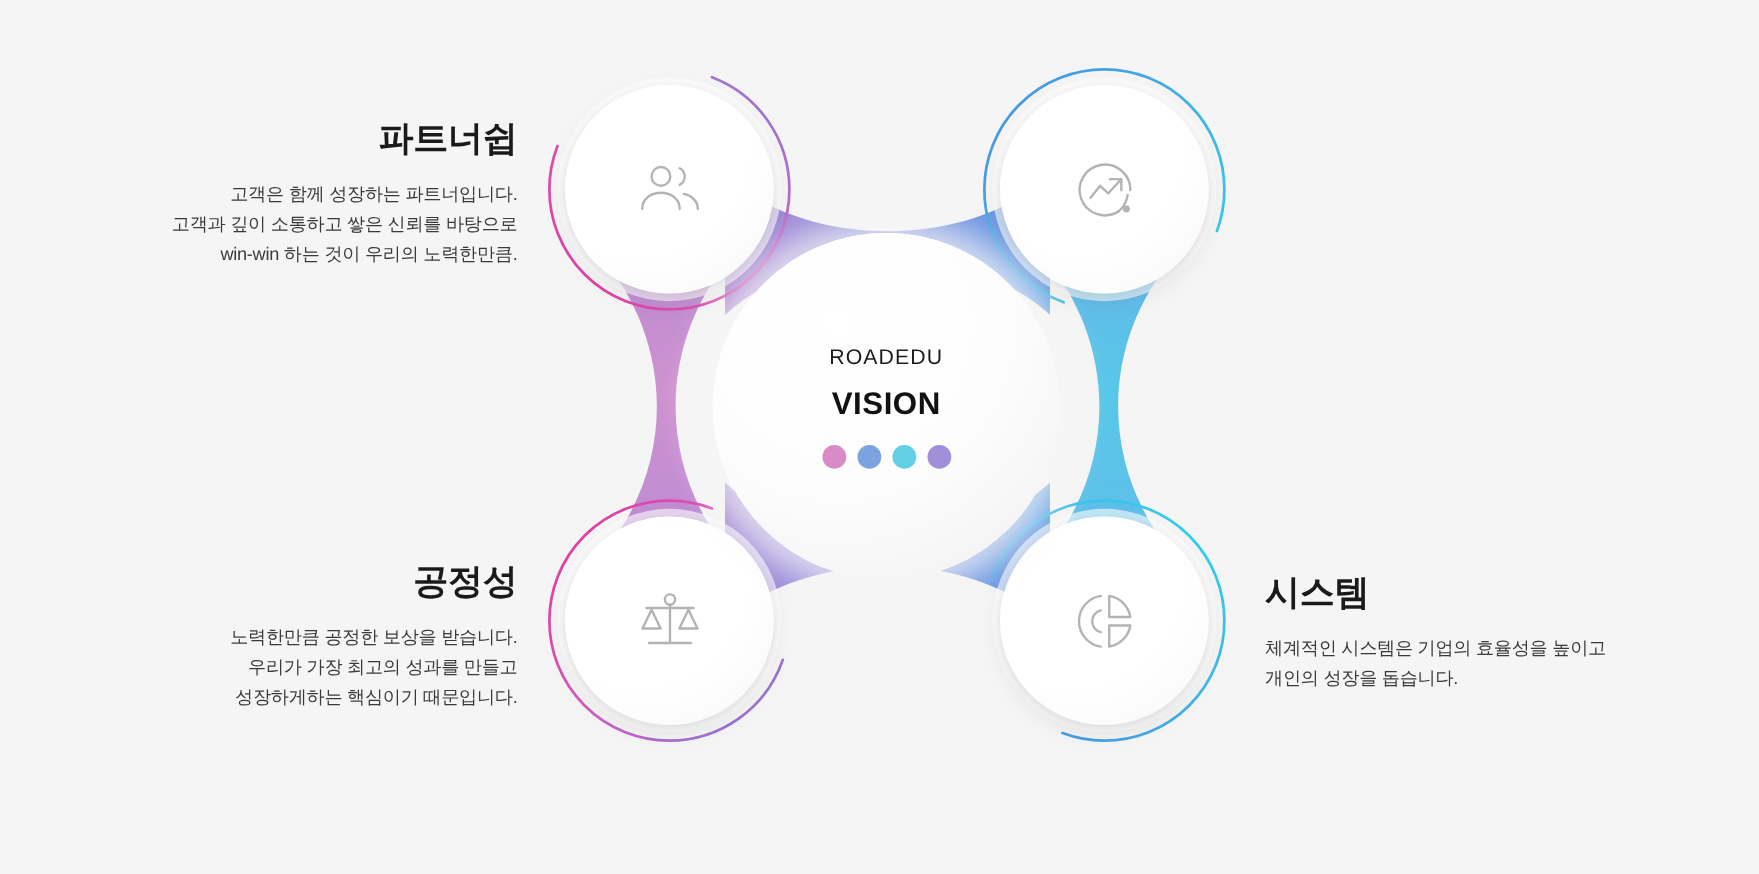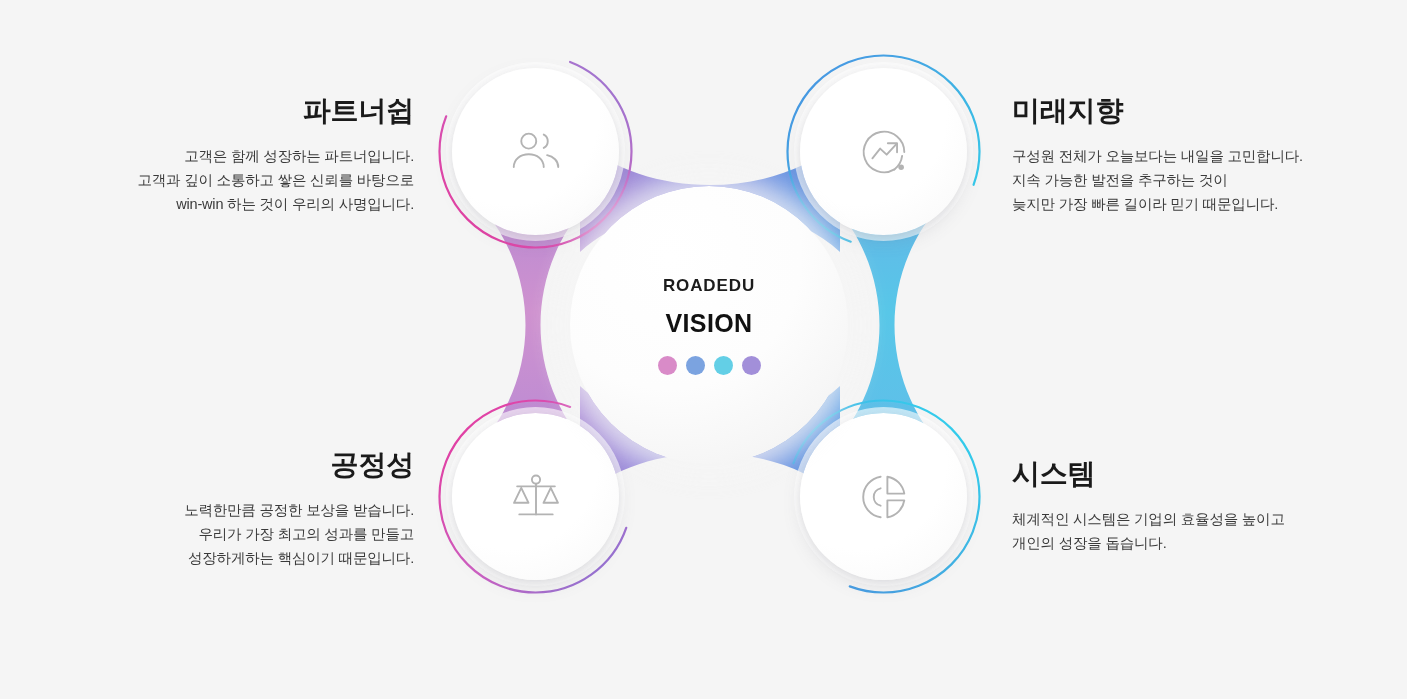--- a/index.html
+++ b/index.html
@@ -80,21 +80,21 @@
     display: flex;
     flex-direction: column;
     align-items: center;
     justify-content: center;
     box-shadow: 0 0 26px 14px rgba(246,246,246,0.75);
   }
   .hub-kicker {
     font-size: 17px;
     letter-spacing: 0.9px;
     color: #1c1c1c;
-    font-weight: 700;
+    font-weight: 400;
     margin-bottom: 13px;
   }
   .hub-title {
     font-size: 25px;
     font-weight: bold;
     letter-spacing: 0.4px;
     color: #111111;
     margin-bottom: 18px;
   }
   .hub-dots {
@@ -252,29 +252,23 @@
         <span class="hub-dot" style="background: rgb(99, 207, 230);"></span>
         <span class="hub-dot" style="background: rgb(162, 143, 217);"></span>
       </div>
     </div>
   </div>
 
   <div class="block block-left block-tl">
     <h3>파트너쉽</h3>
     <p>고객은 함께 성장하는 파트너입니다.
 고객과 깊이 소통하고 쌓은 신뢰를 바탕으로
-win-win 하는 것이 우리의 사명입니다.</p>
-  </div>
-
-  <div class="block block-right block-tr">
-    <h3>미래지향</h3>
-    <p>구성원 전체가 오늘보다는 내일을 고민합니다.
-지속 가능한 발전을 추구하는 것이
-늦지만 가장 빠른 길이라 믿기 때문입니다.</p>
-  </div>
+win-win 하는 것이 우리의 노력한만큼.</p>
+  </div>
+
 
   <div class="block block-right block-br">
     <h3>시스템</h3>
     <p>체계적인 시스템은 기업의 효율성을 높이고
  개인의 성장을 돕습니다.</p>
   </div>
 
   <div class="block block-left block-bl">
     <h3>공정성</h3>
     <p>노력한만큼 공정한 보상을 받습니다.

